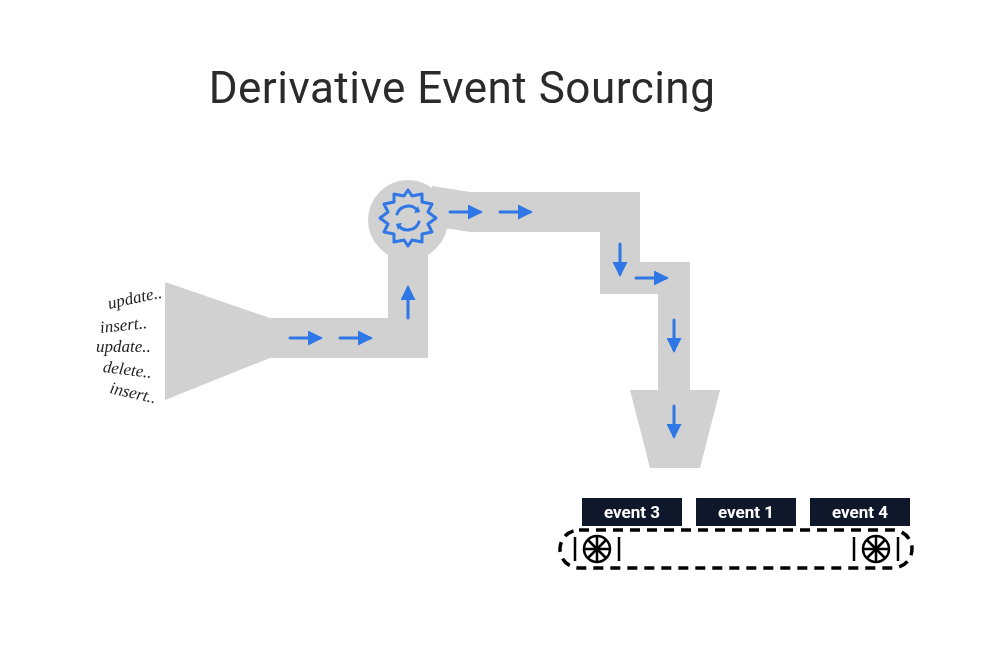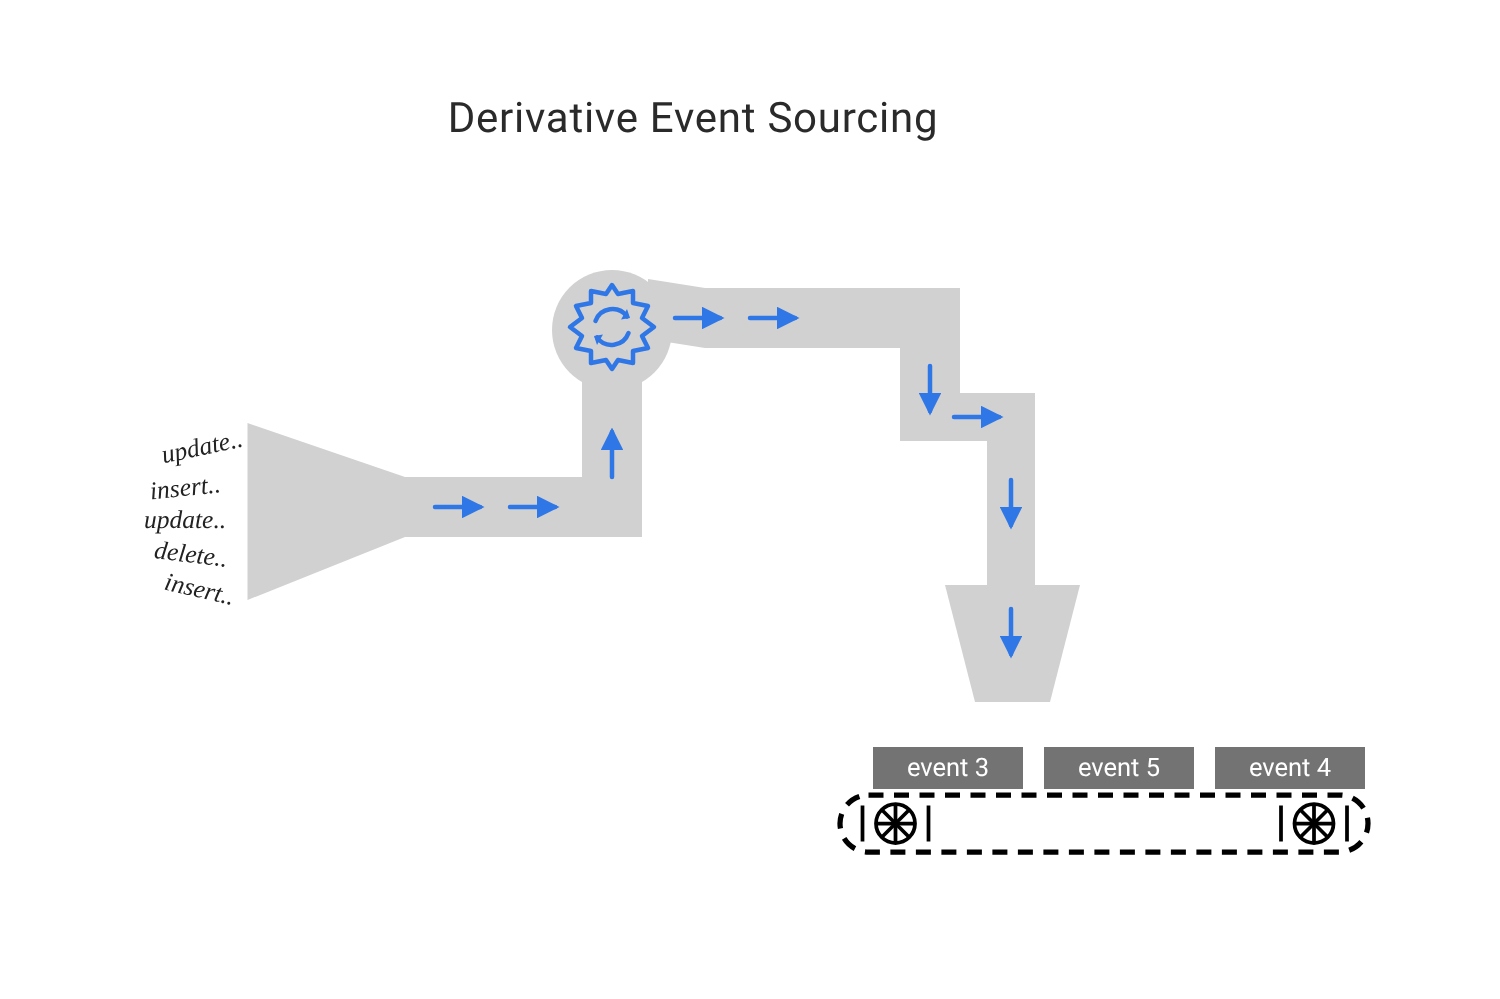--- a/index.html
+++ b/index.html
@@ -11,65 +11,65 @@
     font-family: "Segoe UI", Roboto, "Helvetica Neue", Arial, sans-serif;
     overflow: hidden;
     position: relative;
   }
   .title {
     position: absolute;
     top: 62px;
     left: 0;
     width: 924px;
     text-align: center;
-    font-size: 28px;
+    font-size: 44px;
     font-weight: 400;
     color: #2a2a2a;
     letter-spacing: 0.5px;
   }
   svg.diagram {
     position: absolute;
     top: 0;
     left: 0;
   }
   .input-word {
     position: absolute;
     font-family: "Times New Roman", Georgia, serif;
     font-style: italic;
     font-size: 17px;
     color: #222;
     transform-origin: left center;
   }
   .event-box {
     position: absolute;
-    background: #737373;
+    background: #0f172a;
     color: #fff;
     font-size: 17px;
-    font-weight: 400;
+    font-weight: 700;
     height: 28px;
     width: 100px;
     display: flex;
     align-items: center;
     justify-content: center;
     font-family: "Segoe UI", Roboto, Arial, sans-serif;
   }
 </style>
 </head>
 <body>
 
 <div class="title">Derivative Event Sourcing</div>
 
 <div class="input-word" style="top:294px; left:108px; transform:rotate(-12deg);">update..</div>
 <div class="input-word" style="top:318px; left:100px; transform:rotate(-6deg);">insert..</div>
 <div class="input-word" style="top:337px; left:96px;  transform:rotate(0deg);">update..</div>
 <div class="input-word" style="top:357px; left:103px; transform:rotate(7deg);">delete..</div>
 <div class="input-word" style="top:378px; left:110px; transform:rotate(13deg);">insert..</div>
 
 <div class="event-box" style="top:498px; left:582px;">event 3</div>
-<div class="event-box" style="top:498px; left:696px;">event 5</div>
+<div class="event-box" style="top:498px; left:696px;">event 1</div>
 <div class="event-box" style="top:498px; left:810px;">event 4</div>
 
 <svg class="diagram" width="1000" height="666" viewBox="0 0 1000 666">
 
   <g fill="#d1d1d1">
 
     <polygon points="165,282 270,318 270,358 165,400"></polygon>
 
     <rect x="270" y="318" width="158" height="40"></rect>
 

